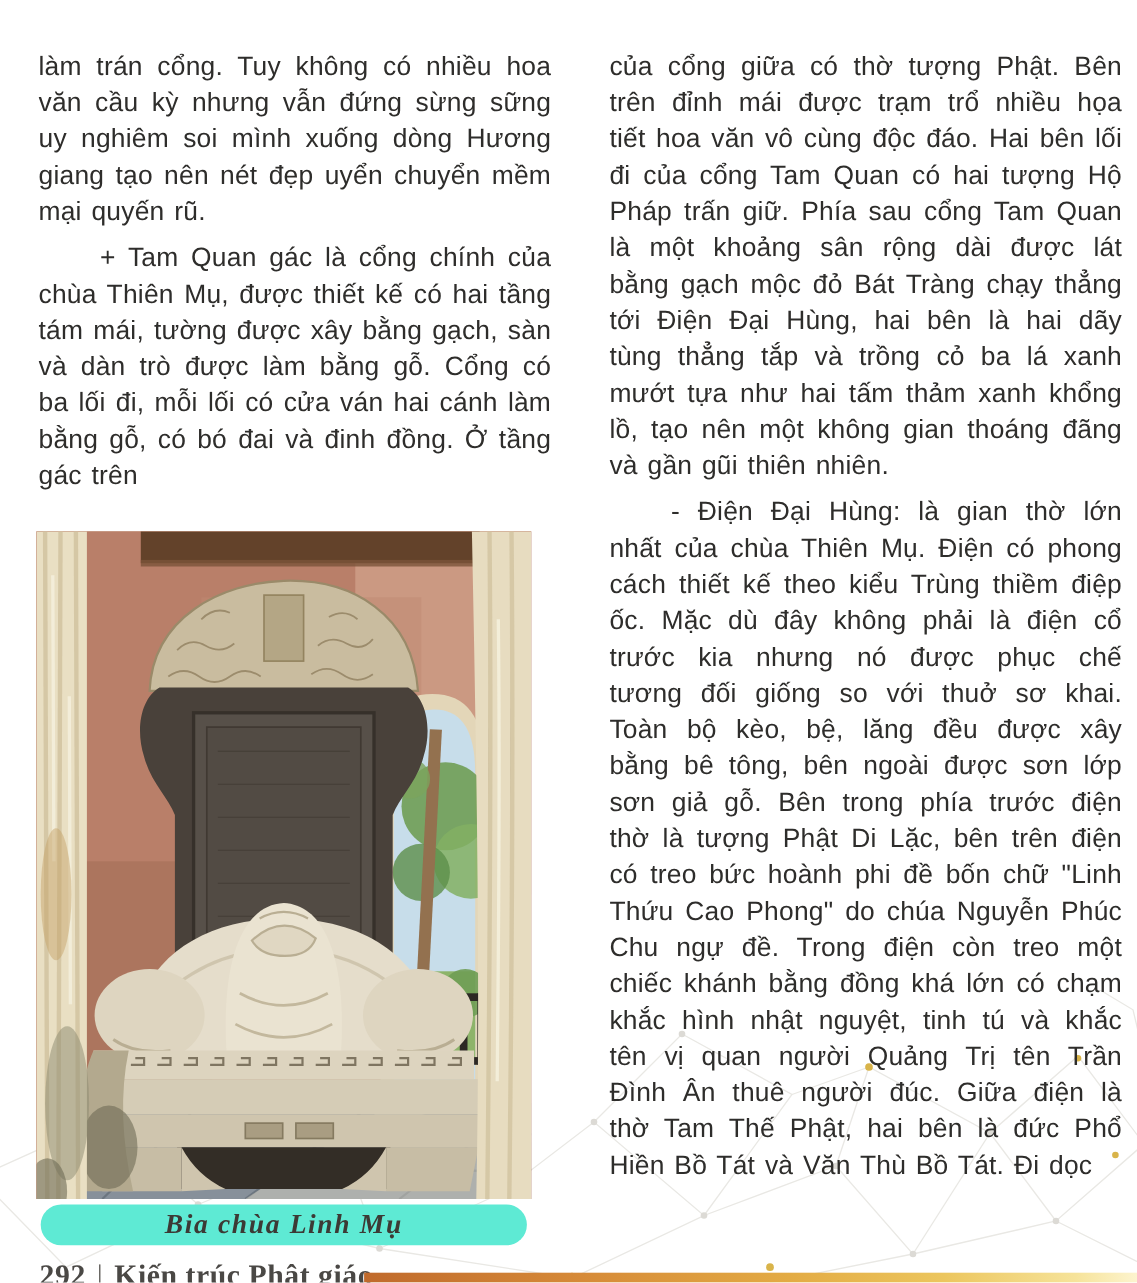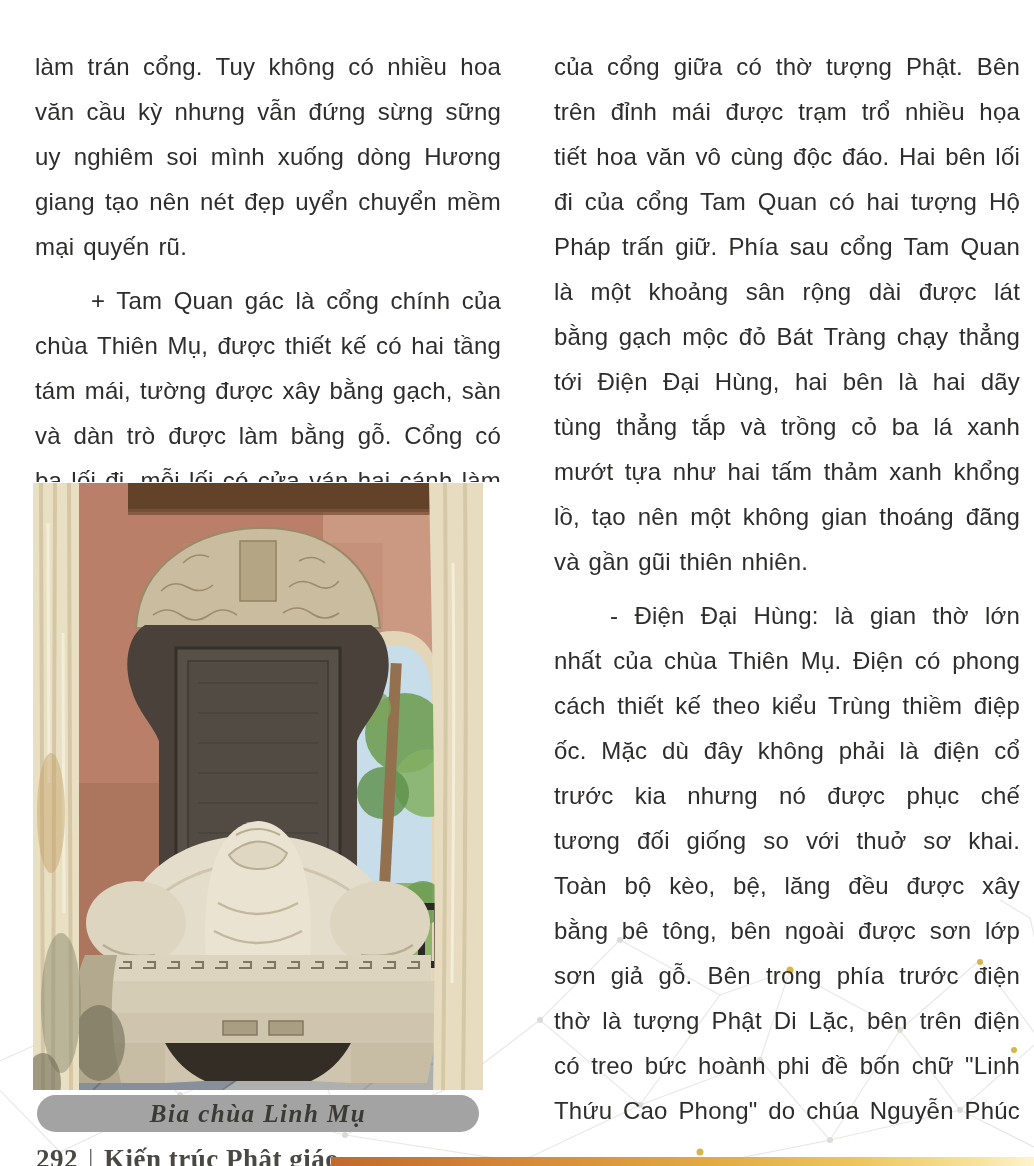--- a/index.html
+++ b/index.html
@@ -12,39 +12,39 @@
     -webkit-font-smoothing:antialiased;
   }
   .page { position:absolute; inset:0; }
 
   
   .mesh { position:absolute; left:0; top:900px; width:1034px; height:266px; pointer-events:none; }
 
   
   .col {
     position:absolute; top:44px; width:466px;
-    color:#2e2d2b; font-size:24px; line-height:45px;
+    color:#2e2d2b; font-size:24px; line-height:33px;
     text-align:justify; letter-spacing:.2px; word-spacing:2px;
   }
   .col-left  { left:35px;  height:438px; overflow:hidden; }
   .col-right { left:554px; height:1086px; overflow:hidden; }
   .col p + p { margin-top:9px; }
   p.indent { text-indent:56px; }
 
   
   .figure {
     position:absolute; left:33px; top:483px; width:450px; height:607px;
     overflow:hidden; background:#bb8066;
   }
   .figure svg { display:block; width:450px; height:607px; }
 
   
   .caption-pill {
     position:absolute; left:37px; top:1095px; width:442px; height:37px;
-    background:#a3a3a3; border-radius:19px;
+    background:#5eead4; border-radius:19px;
     display:flex; align-items:center; justify-content:center;
     font-family:"Liberation Serif", serif; font-style:italic; font-weight:600;
     font-size:25px; color:#3c3a35; letter-spacing:1.5px;
   }
 
   
   .footer {
     position:absolute; left:36px; top:1146px;
     font-family:"Liberation Serif", serif; font-weight:700; font-size:27px;
     color:#4a4845; line-height:1; white-space:nowrap; letter-spacing:.5px;

